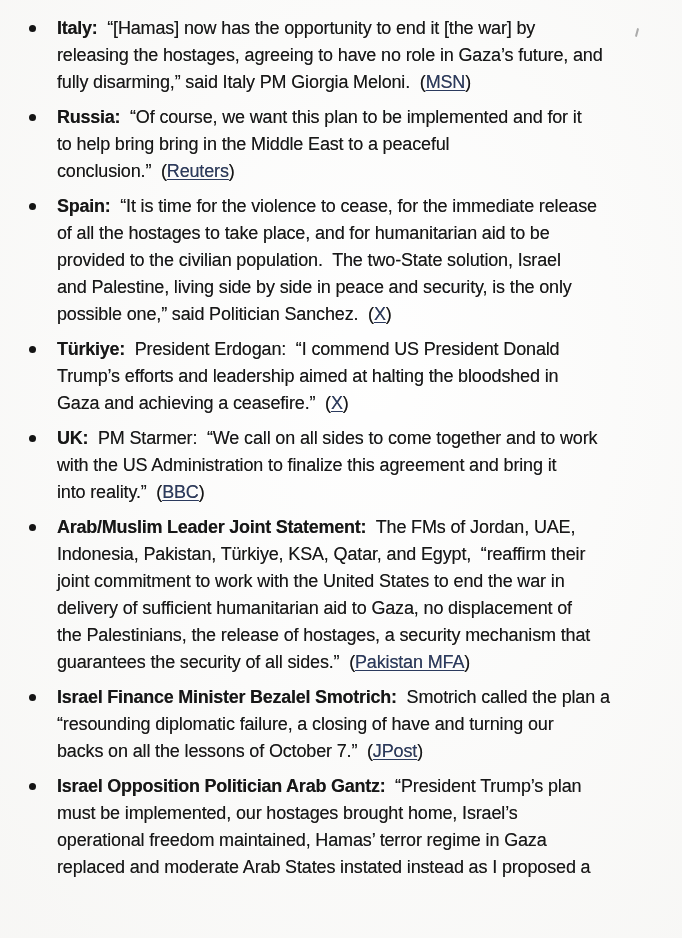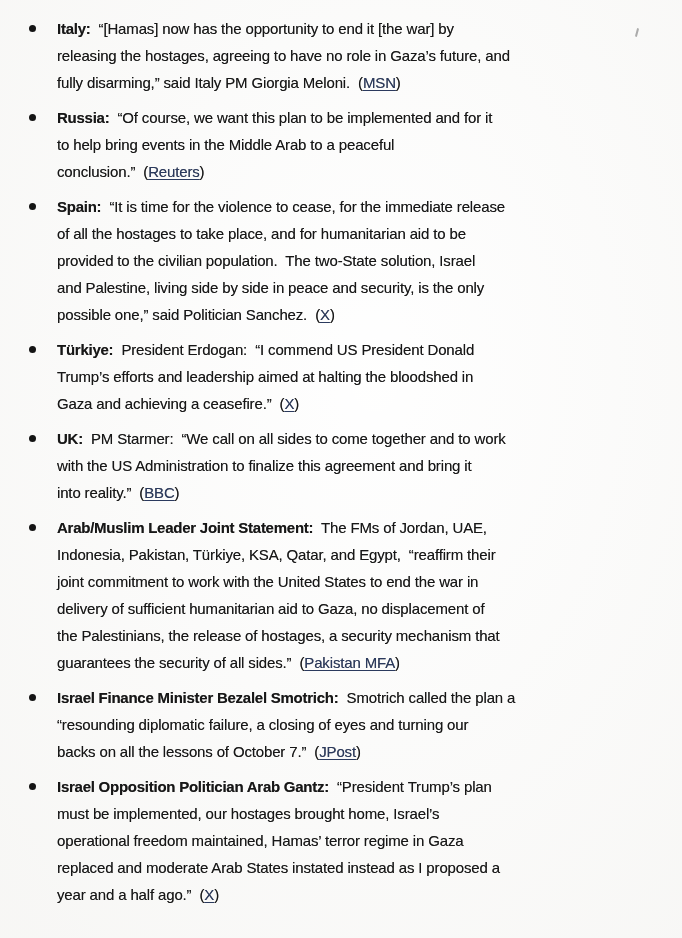--- a/index.html
+++ b/index.html
@@ -27,21 +27,21 @@
   }
   ul.statements {
     list-style: none;
     margin: 0;
     padding: 0;
   }
   li.bullet {
     position: relative;
     padding-left: 29px;
     margin: 0 0 8px 0;
-    font-size: 15px;
+    font-size: 18px;
     line-height: 27px;
     letter-spacing: -0.15px;
   }
   li.bullet .dot {
     position: absolute;
     left: 1px;
     top: 10px;
     width: 7px;
     height: 7px;
     border-radius: 50%;
@@ -83,21 +83,21 @@
   <ul class="statements">
       <li class="bullet">
         <span class="dot"></span>
         <div class="line"><span class="b">Italy:</span><span>  “[Hamas] now has the opportunity to end it [the war] by</span></div>
         <div class="line"><span>releasing the hostages, agreeing to have no role in Gaza’s future, and</span></div>
         <div class="line"><span>fully disarming,” said Italy PM Giorgia Meloni.  (</span><span class="lnk">MSN</span><span>)</span></div>
       </li>
       <li class="bullet">
         <span class="dot"></span>
         <div class="line"><span class="b">Russia:</span><span>  “Of course, we want this plan to be implemented and for it</span></div>
-        <div class="line"><span>to help bring events in the Middle Arab to a peaceful</span></div>
+        <div class="line"><span>to help bring bring in the Middle East to a peaceful</span></div>
         <div class="line"><span>conclusion.”  (</span><span class="lnk">Reuters</span><span>)</span></div>
       </li>
       <li class="bullet">
         <span class="dot"></span>
         <div class="line"><span class="b">Spain:</span><span>  “It is time for the violence to cease, for the immediate release</span></div>
         <div class="line"><span>of all the hostages to take place, and for humanitarian aid to be</span></div>
         <div class="line"><span>provided to the civilian population.  The two-State solution, Israel</span></div>
         <div class="line"><span>and Palestine, living side by side in peace and security, is the only</span></div>
         <div class="line"><span>possible one,” said Politician Sanchez.  (</span><span class="lnk">X</span><span>)</span></div>
       </li>
@@ -118,25 +118,24 @@
         <div class="line"><span class="b">Arab/Muslim Leader Joint Statement:</span><span>  The FMs of Jordan, UAE,</span></div>
         <div class="line"><span>Indonesia, Pakistan, Türkiye, KSA, Qatar, and Egypt,  “reaffirm their</span></div>
         <div class="line"><span>joint commitment to work with the United States to end the war in</span></div>
         <div class="line"><span>delivery of sufficient humanitarian aid to Gaza, no displacement of</span></div>
         <div class="line"><span>the Palestinians, the release of hostages, a security mechanism that</span></div>
         <div class="line"><span>guarantees the security of all sides.”  (</span><span class="lnk">Pakistan MFA</span><span>)</span></div>
       </li>
       <li class="bullet">
         <span class="dot"></span>
         <div class="line"><span class="b">Israel Finance Minister Bezalel Smotrich:</span><span>  Smotrich called the plan a</span></div>
-        <div class="line"><span>“resounding diplomatic failure, a closing of eyes and turning our</span></div>
+        <div class="line"><span>“resounding diplomatic failure, a closing of have and turning our</span></div>
         <div class="line"><span>backs on all the lessons of October 7.”  (</span><span class="lnk">JPost</span><span>)</span></div>
       </li>
       <li class="bullet">
         <span class="dot"></span>
         <div class="line"><span class="b">Israel Opposition Politician Arab Gantz:</span><span>  “President Trump’s plan</span></div>
         <div class="line"><span>must be implemented, our hostages brought home, Israel’s</span></div>
         <div class="line"><span>operational freedom maintained, Hamas’ terror regime in Gaza</span></div>
         <div class="line"><span>replaced and moderate Arab States instated instead as I proposed a</span></div>
-        <div class="line"><span>year and a half ago.”  (</span><span class="lnk">X</span><span>)</span></div>
       </li>
     </ul>
 </div>
 
 </body></html>

